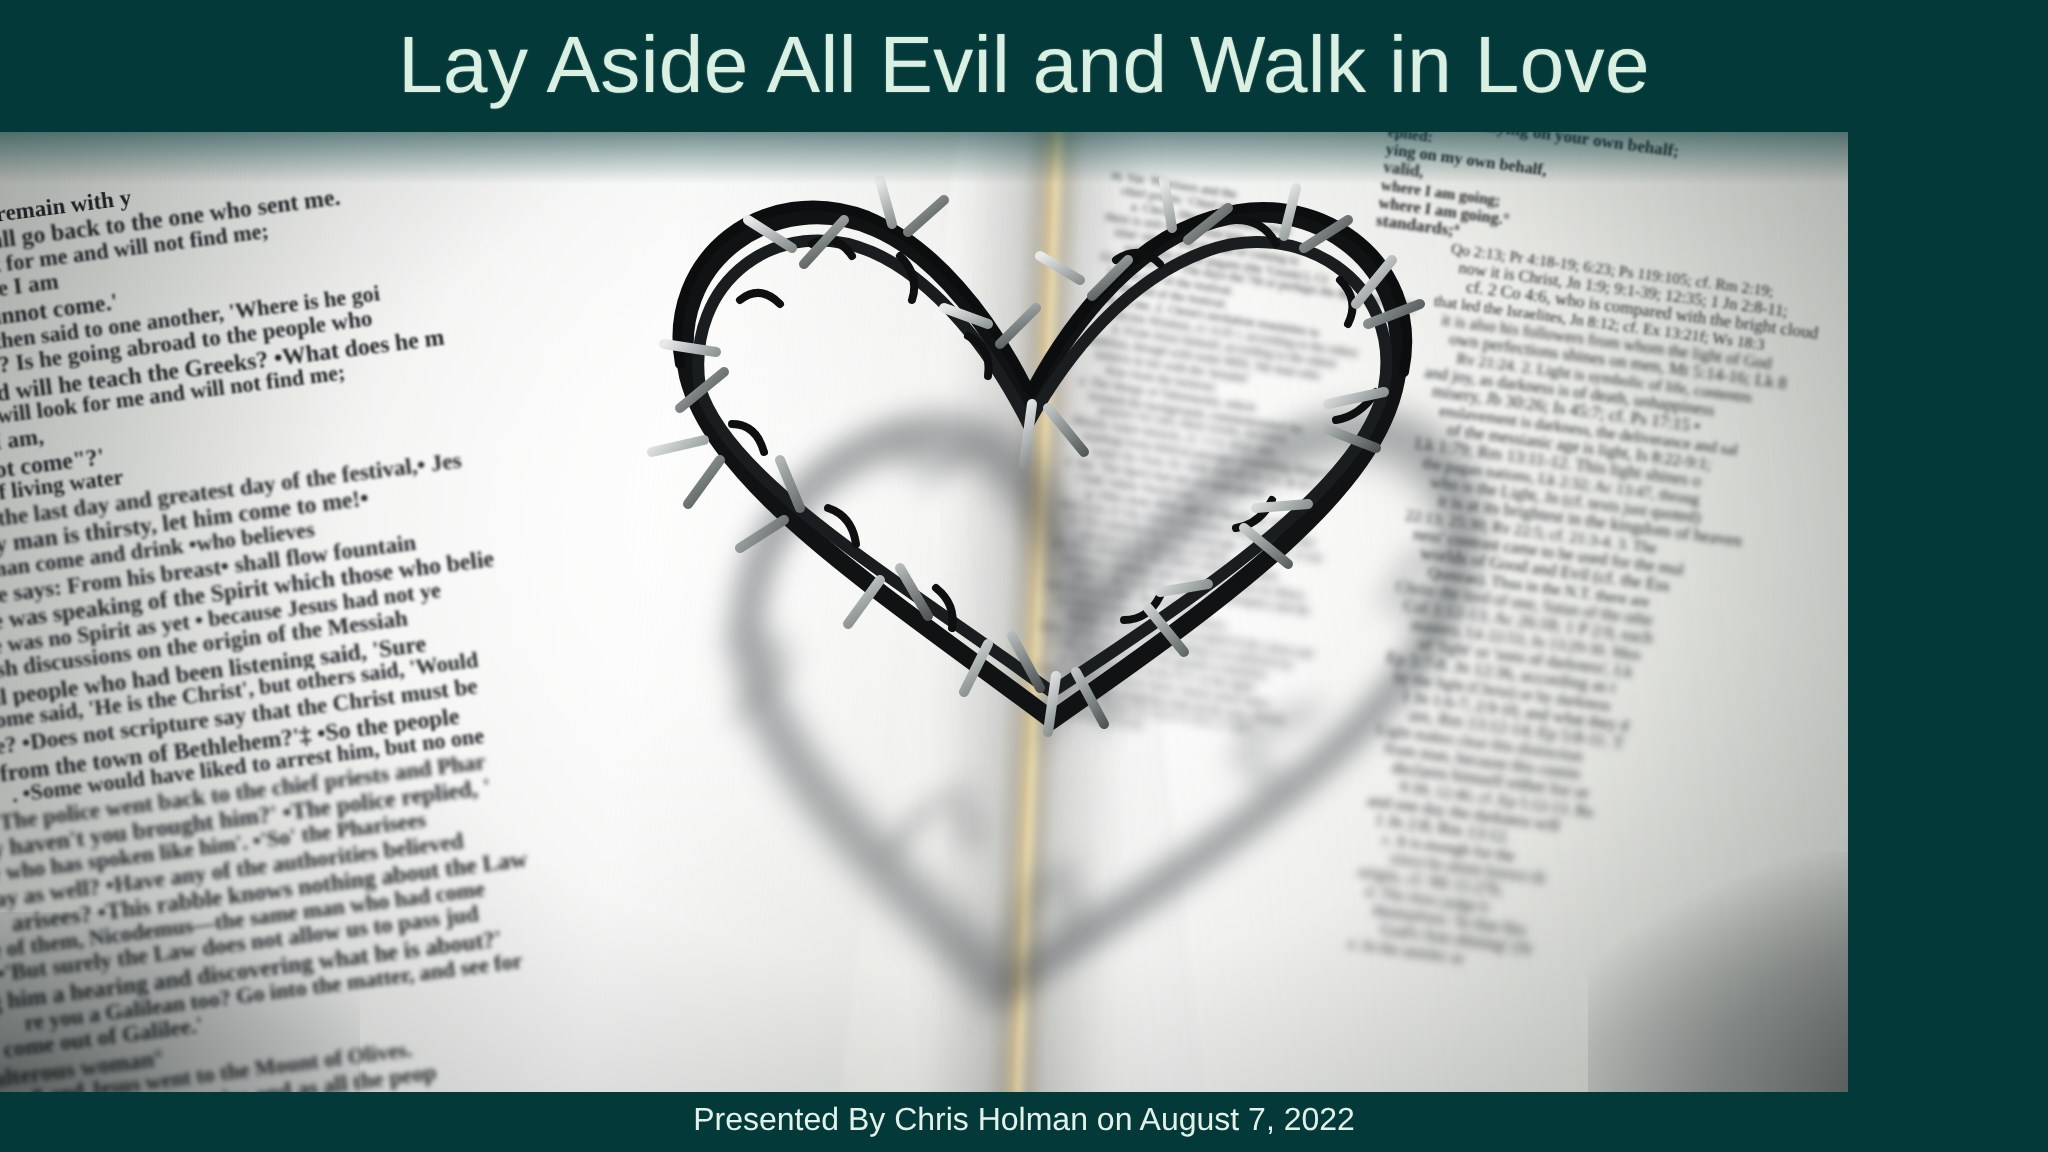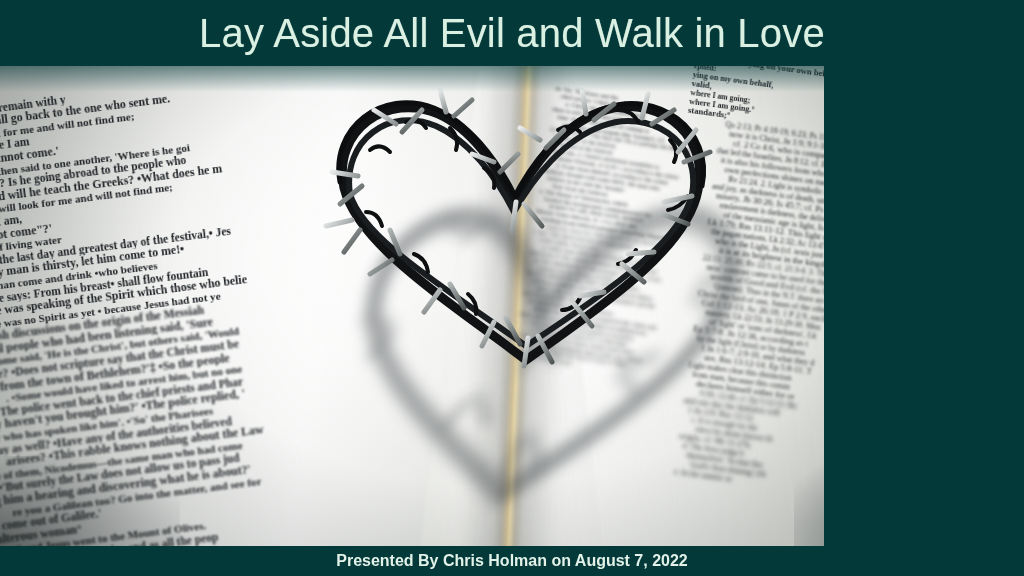--- a/index.html
+++ b/index.html
@@ -4,21 +4,21 @@
 <title>Lay Aside All Evil and Walk in Love</title>
 <style>
   * { margin:0; padding:0; box-sizing:border-box; }
   html,body{
     width:1024px; height:576px; overflow:hidden;
     background:#04393a;
     font-family:"Liberation Sans", sans-serif;
   }
   .slide{
     position:relative;
-    width:824px; height:576px;
+    width:924px; height:576px;
     overflow:hidden;
     background:#04393a;
   }
 
   
   .title-bar{
     position:absolute; left:0; top:0;
     width:1024px; height:66px;
     background:#04393a;
     display:flex; align-items:center; justify-content:center;
@@ -37,21 +37,21 @@
   
   .caption-bar{
     position:absolute; left:0; bottom:0;
     width:1024px; height:30px;
     background:#04393a;
     display:flex; align-items:center; justify-content:center;
     z-index:30;
   }
   .caption-text{
     font-size:16px;
-    font-weight:700;
+    font-weight:400;
     color:#e2f2e8;
     white-space:nowrap;
     line-height:1;
   }
 
   
   .photo{
     position:absolute; left:0; top:66px;
     width:1024px; height:480px;
     overflow:hidden;

